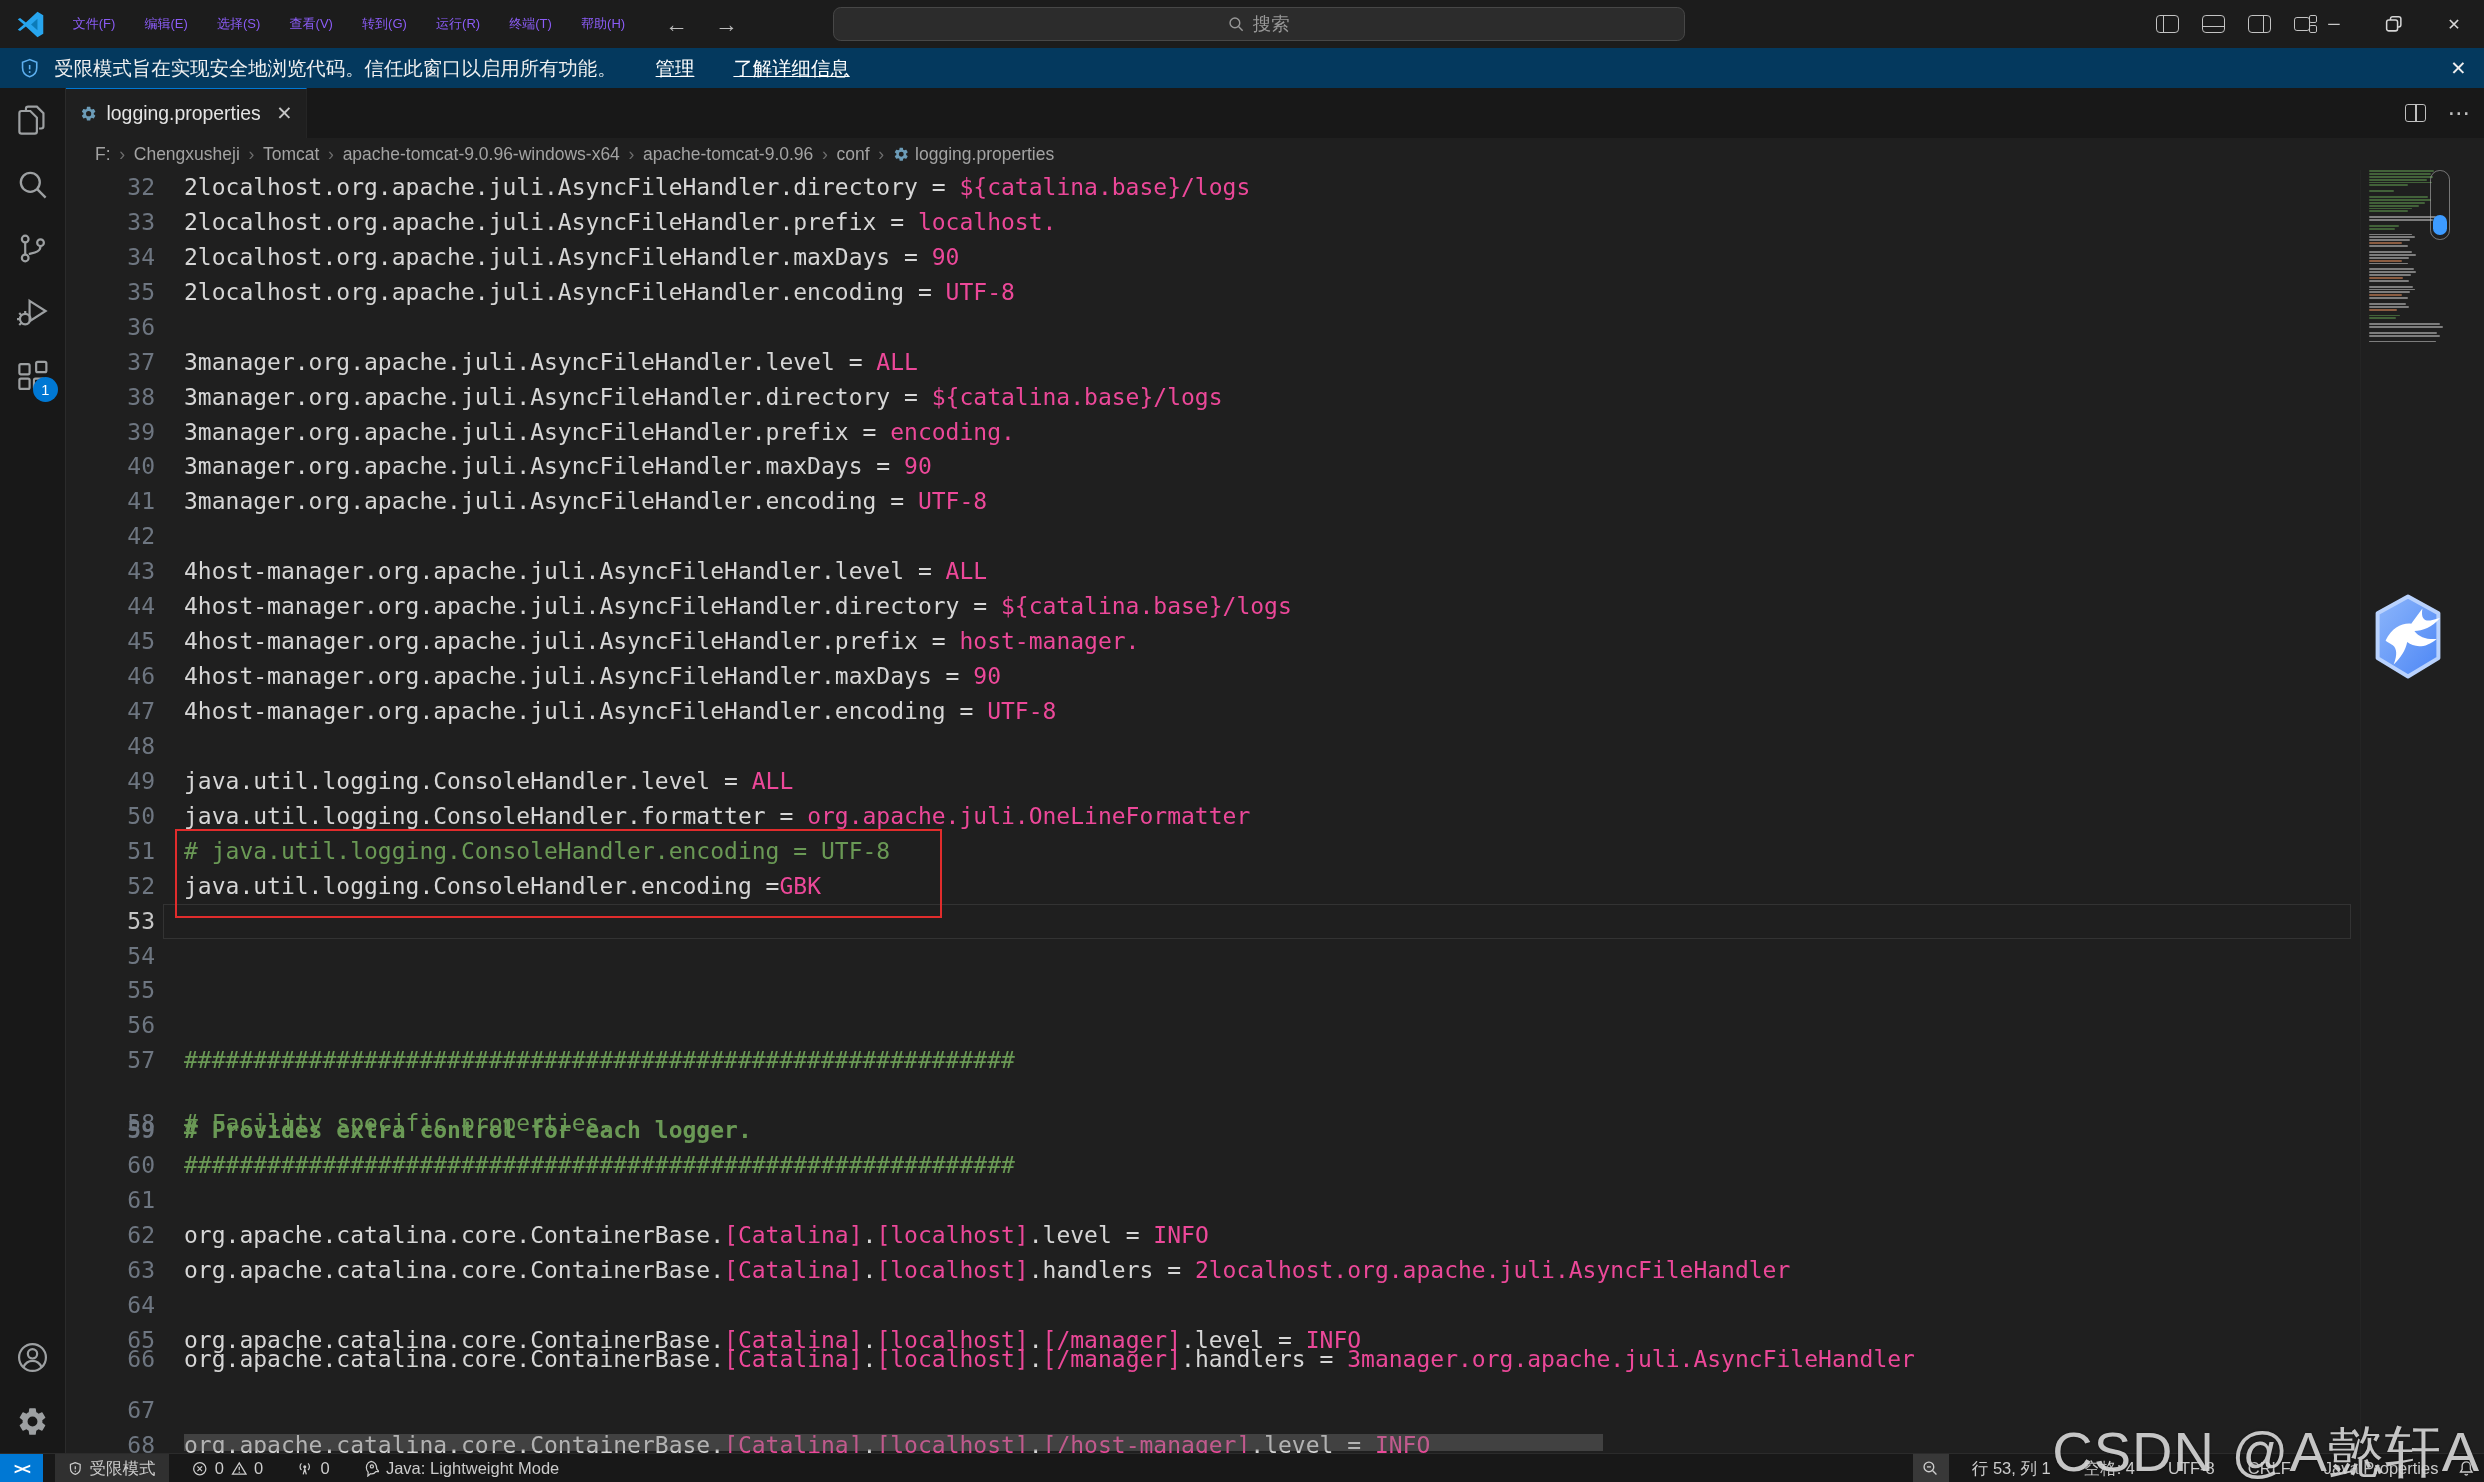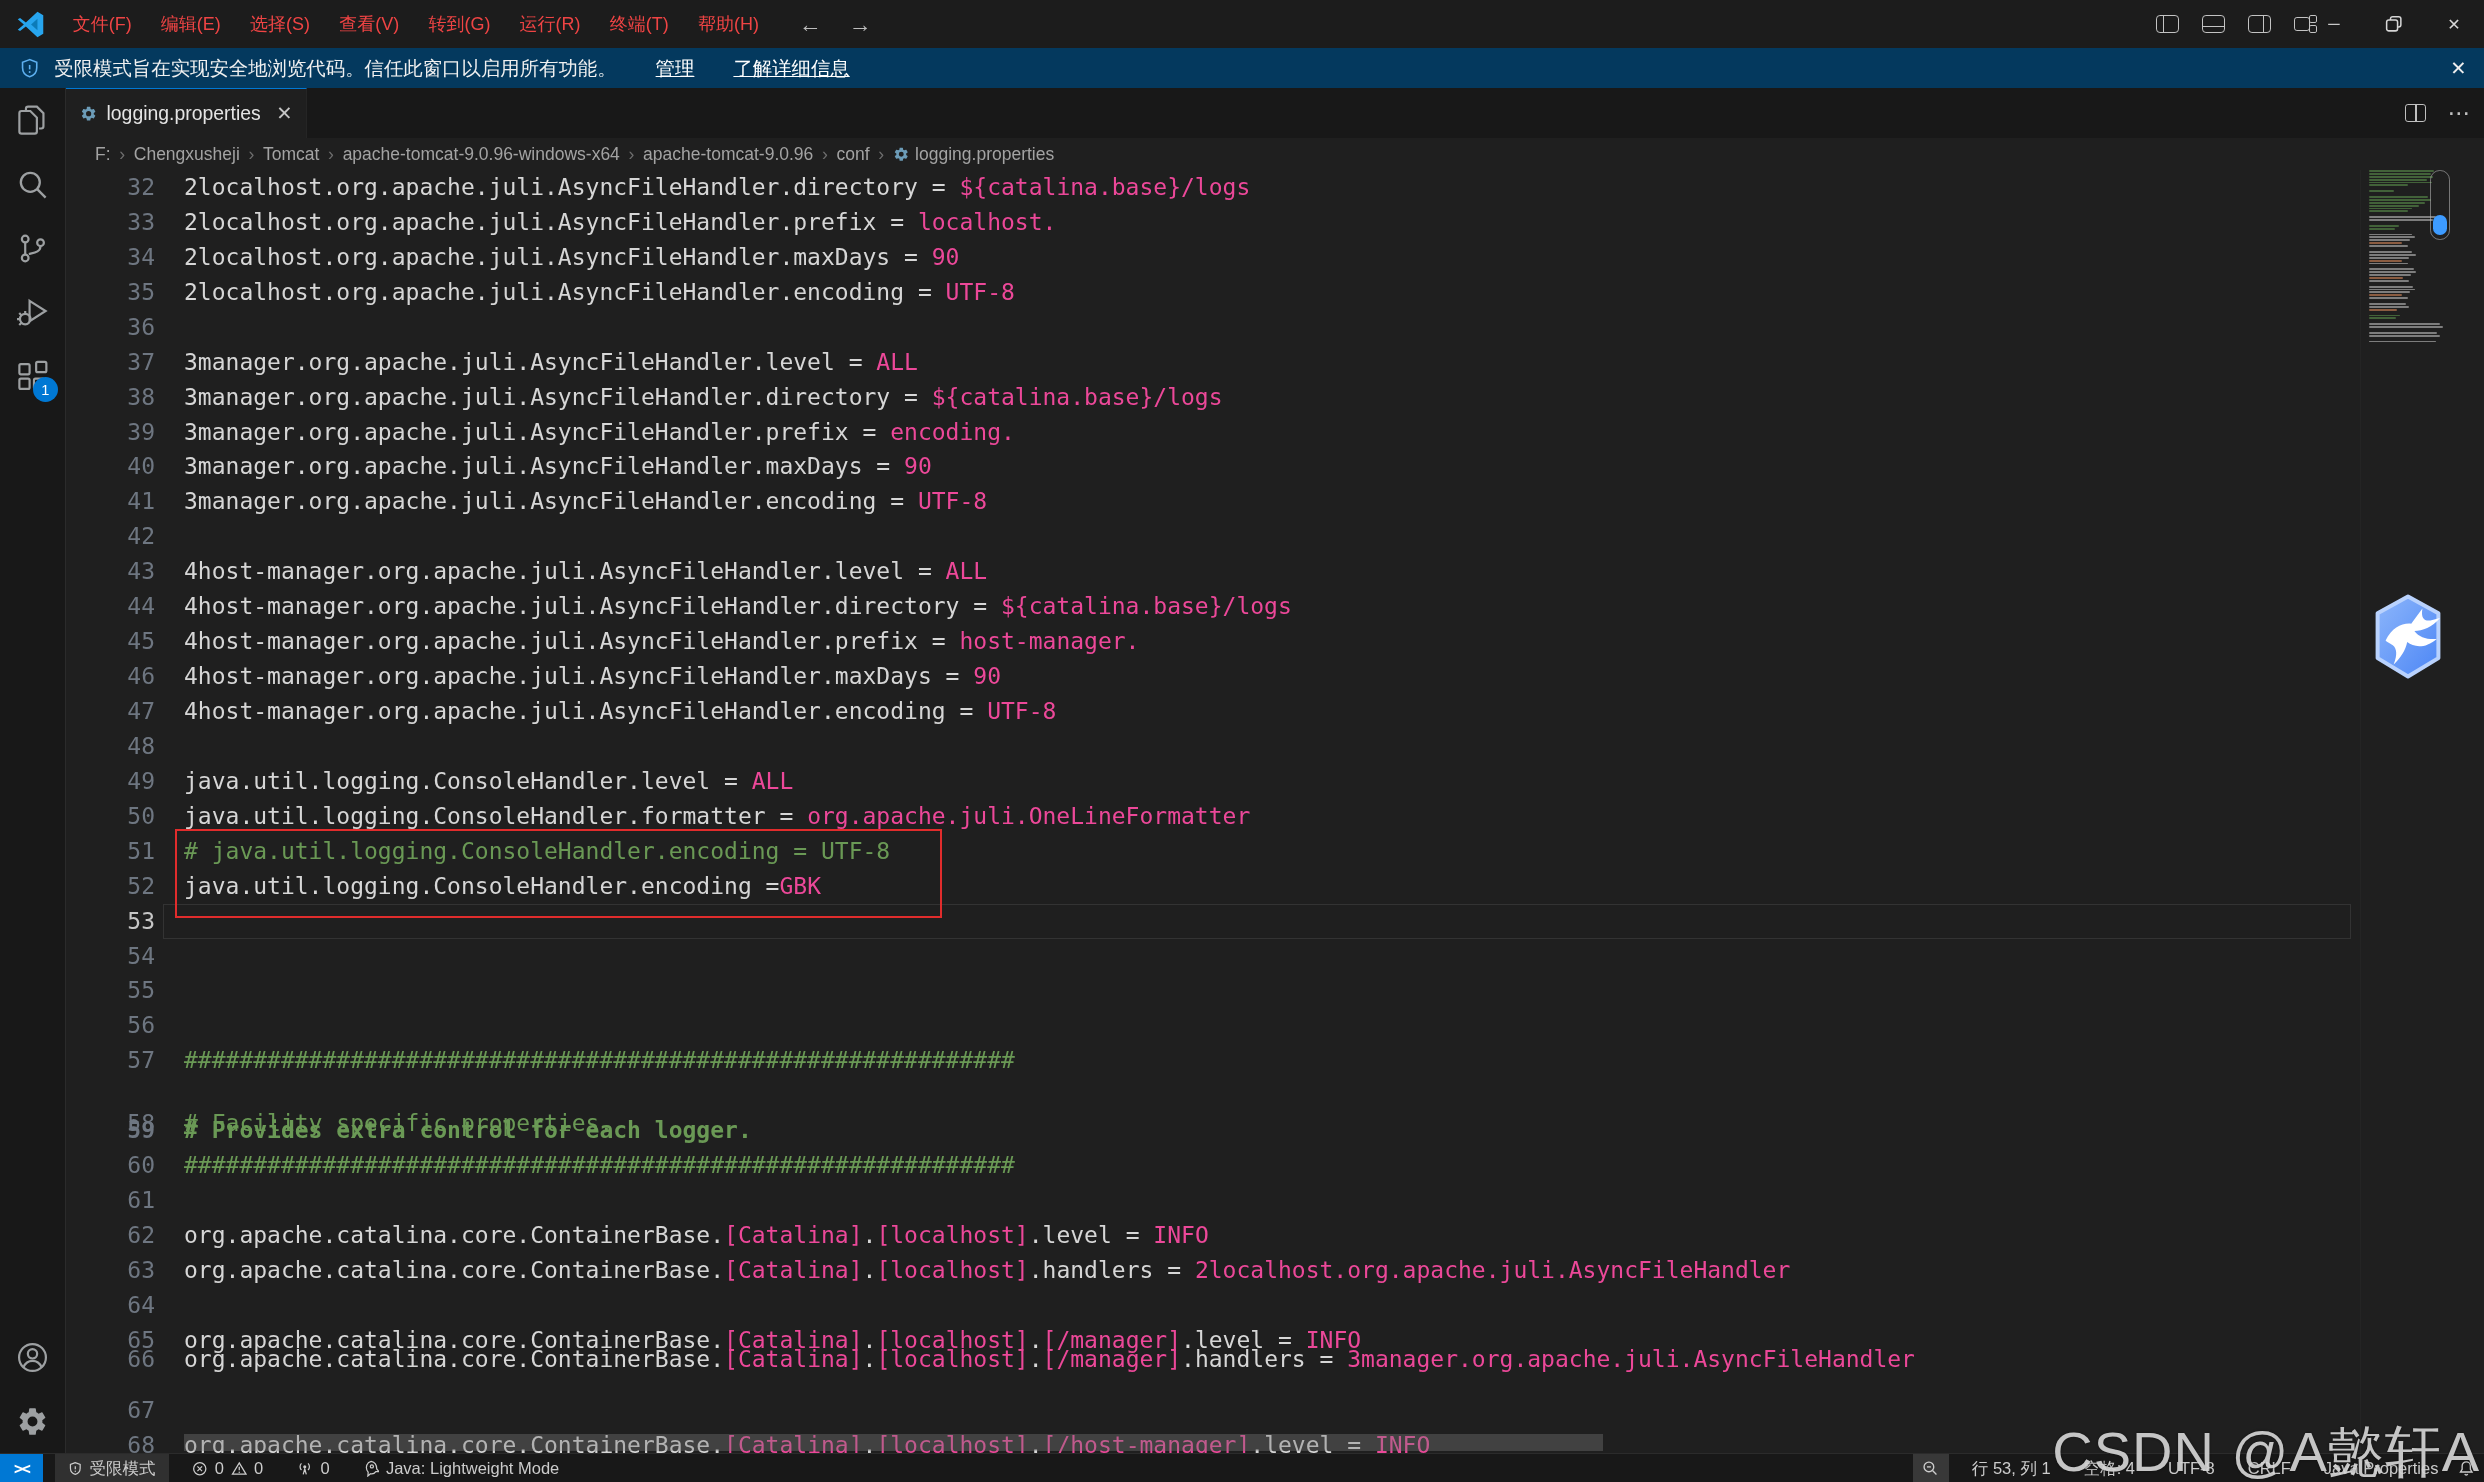--- a/index.html
+++ b/index.html
@@ -5,21 +5,21 @@
   * { margin:0; padding:0; box-sizing:border-box; }
   html,body { width:2484px; height:1483px; overflow:hidden; background:#1f1f1f;
               font-family:"Liberation Sans","DejaVu Sans",sans-serif; }
   #app { position:relative; width:2484px; height:1483px; }
 
   
   #titlebar { position:absolute; left:0; top:0; width:2484px; height:48px;
               background:#1c1c1c; display:flex; align-items:center; color:#cccccc; }
   #vscode-logo { width:29px; height:29px; margin:0 13.6px 0 15.5px; flex:none; }
   #menus { display:flex; align-items:center; }
-  .menu-item { padding:5.8px 14.6px; font-size:18px; color:#ef4444; border-radius:5.8px; white-space:nowrap; }
+  .menu-item { padding:5.8px 14.6px; font-size:13px; color:#8b5cf6; border-radius:5.8px; white-space:nowrap; }
   #nav-arrows { display:flex; align-items:center; margin-left:25px; gap:27px; font-size:23px; color:#bdbdbd; }
   #search-box { position:absolute; left:833px; top:6.8px; width:852px; height:34px;
                 background:#2c2c2c; border:1px solid #474747; border-radius:7.8px;
                 display:flex; align-items:center; justify-content:center; gap:7.8px;
                 color:#989898; font-size:18.4px; }
   #layout-icons { position:absolute; right:167px; top:0; height:48px; display:flex; align-items:center; gap:23px; }
   .lay-ico { width:23px; height:18.4px; border:1.6px solid #c3c3c3; border-radius:3.9px; position:relative; }
   .lay-ico .vline-l { position:absolute; left:5.8px; top:0; bottom:0; width:1.6px; background:#c3c3c3; }
   .lay-ico .hline-b { position:absolute; left:0; right:0; bottom:4.9px; height:1.6px; background:#c3c3c3; }
   .lay-ico .vline-r { position:absolute; right:5.8px; top:0; bottom:0; width:1.6px; background:#c3c3c3; }
@@ -129,20 +129,27 @@
         <span class="menu-item">选择(S)</span>
         <span class="menu-item">查看(V)</span>
         <span class="menu-item">转到(G)</span>
         <span class="menu-item">运行(R)</span>
         <span class="menu-item">终端(T)</span>
         <span class="menu-item">帮助(H)</span>
       </div>
     <div id="nav-arrows">
       <span>←</span>
       <span>→</span>
+    </div>
+    <div id="search-box">
+      <svg class="ico" width="16.5" height="16.5" viewBox="0 0 16 16">
+        <circle cx="6.7" cy="6.7" r="4.7" fill="none" stroke="#989898" stroke-width="1.4"></circle>
+        <line x1="10.2" y1="10.2" x2="14.2" y2="14.2" stroke="#989898" stroke-width="1.4"></line>
+      </svg>
+      <span>搜索</span>
     </div>
     <div id="layout-icons">
       <div class="lay-ico">
           <div class="vline-l"></div>
         </div>
       <div class="lay-ico">
           <div class="hline-b"></div>
         </div>
       <div class="lay-ico">
           <div class="vline-r"></div>

